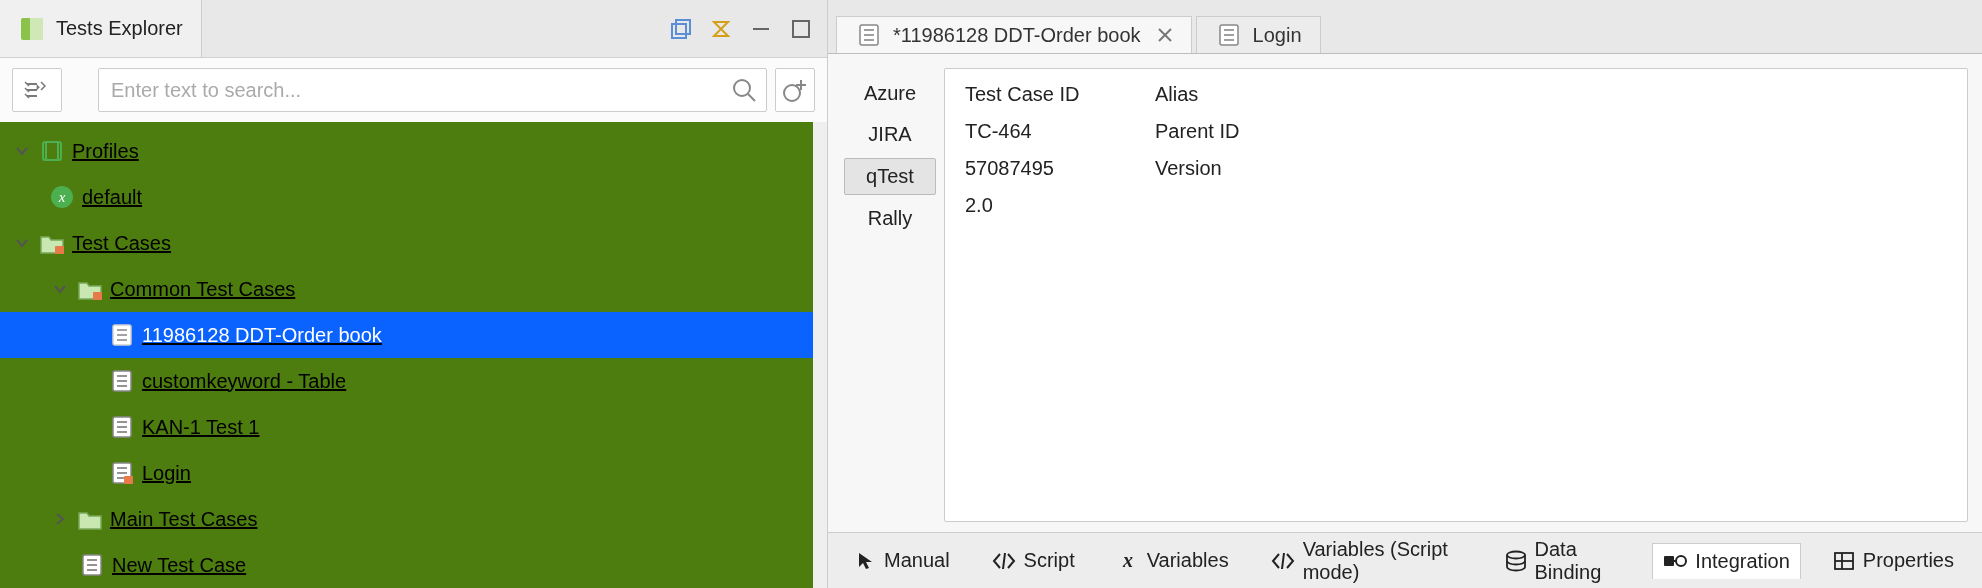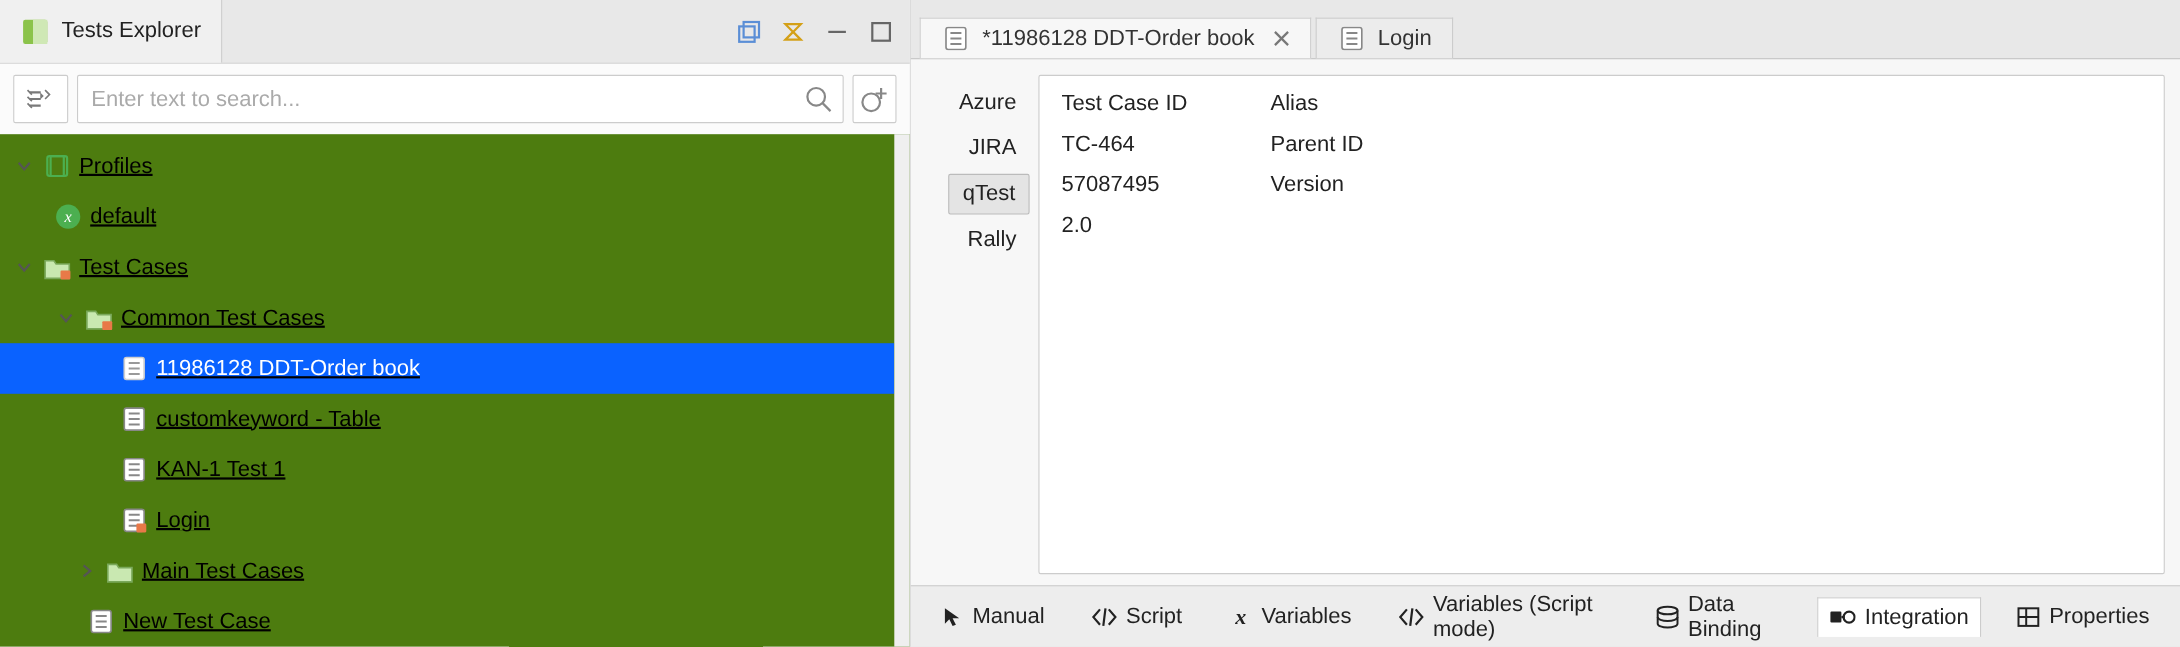--- a/index.html
+++ b/index.html
@@ -64,21 +64,21 @@
   flex: 1;
   height: 44px;
   border: 1px solid #ccc;
   border-radius: 2px;
   padding: 0 46px 0 12px;
   font-size: 20px;
   color: #333;
   background: #fff;
 }
 .search-input::placeholder { color: #aaa; }
-.search-wrap { position: relative; flex: 1; display: flex; }
+.search-wrap { position: relative; flex: 1; display: flex; margin-left: 28px; }
 .search-mag {
   position: absolute; right: 10px; top: 50%; transform: translateY(-50%);
 }
 .plus-search {
   width: 40px; height: 44px;
   display: flex; align-items: center; justify-content: center;
   background: #fff; border: 1px solid #ccc; border-radius: 2px;
 }
 .tree-area {
   flex: 1;
@@ -153,21 +153,20 @@
   flex: 1;
   display: flex;
   background: #f7f7f7;
 }
 .int-tabs {
   width: 116px;
   display: flex;
   flex-direction: column;
   padding: 22px 8px 0 16px;
   gap: 6px;
-  align-items: flex-end;
 }
 .int-tab {
   padding: 6px 12px;
   font-size: 20px;
   color: #222;
   text-align: center;
   border-radius: 2px;
 }
 .int-tab.active {
   background: #e4e4e4;
@@ -403,21 +402,21 @@
               <rect x="3" y="2" width="18" height="20" fill="#fff" stroke="#888" stroke-width="1.5" rx="2"></rect>
               <line x1="7" y1="7" x2="17" y2="7" stroke="#888" stroke-width="1.8"></line>
               <line x1="7" y1="12" x2="17" y2="12" stroke="#888" stroke-width="1.8"></line>
               <line x1="7" y1="17" x2="17" y2="17" stroke="#888" stroke-width="1.8"></line>
               <rect x="14" y="15" width="9" height="8" fill="#e87948" rx="1"></rect>
             </svg>
         </span>
         <span class="label">Login</span>
       </div>
 
-      <div class="tree-row indent2b" style="padding-left:69px">
+      <div class="tree-row indent2b" style="padding-left:50px">
         <span class="chev">
           <svg width="14" height="14">
               <polyline points="4,2 10,7 4,12" fill="none" stroke="#555" stroke-width="2"></polyline>
             </svg>
         </span>
         <span class="icon-slot">
           <svg width="26" height="24">
               <path d="M2 6 L10 6 L12 9 L24 9 L24 22 L2 22 Z" fill="#c9e8b1" stroke="#7aa85a" stroke-width="1.5"></path>
             </svg>
         </span>

